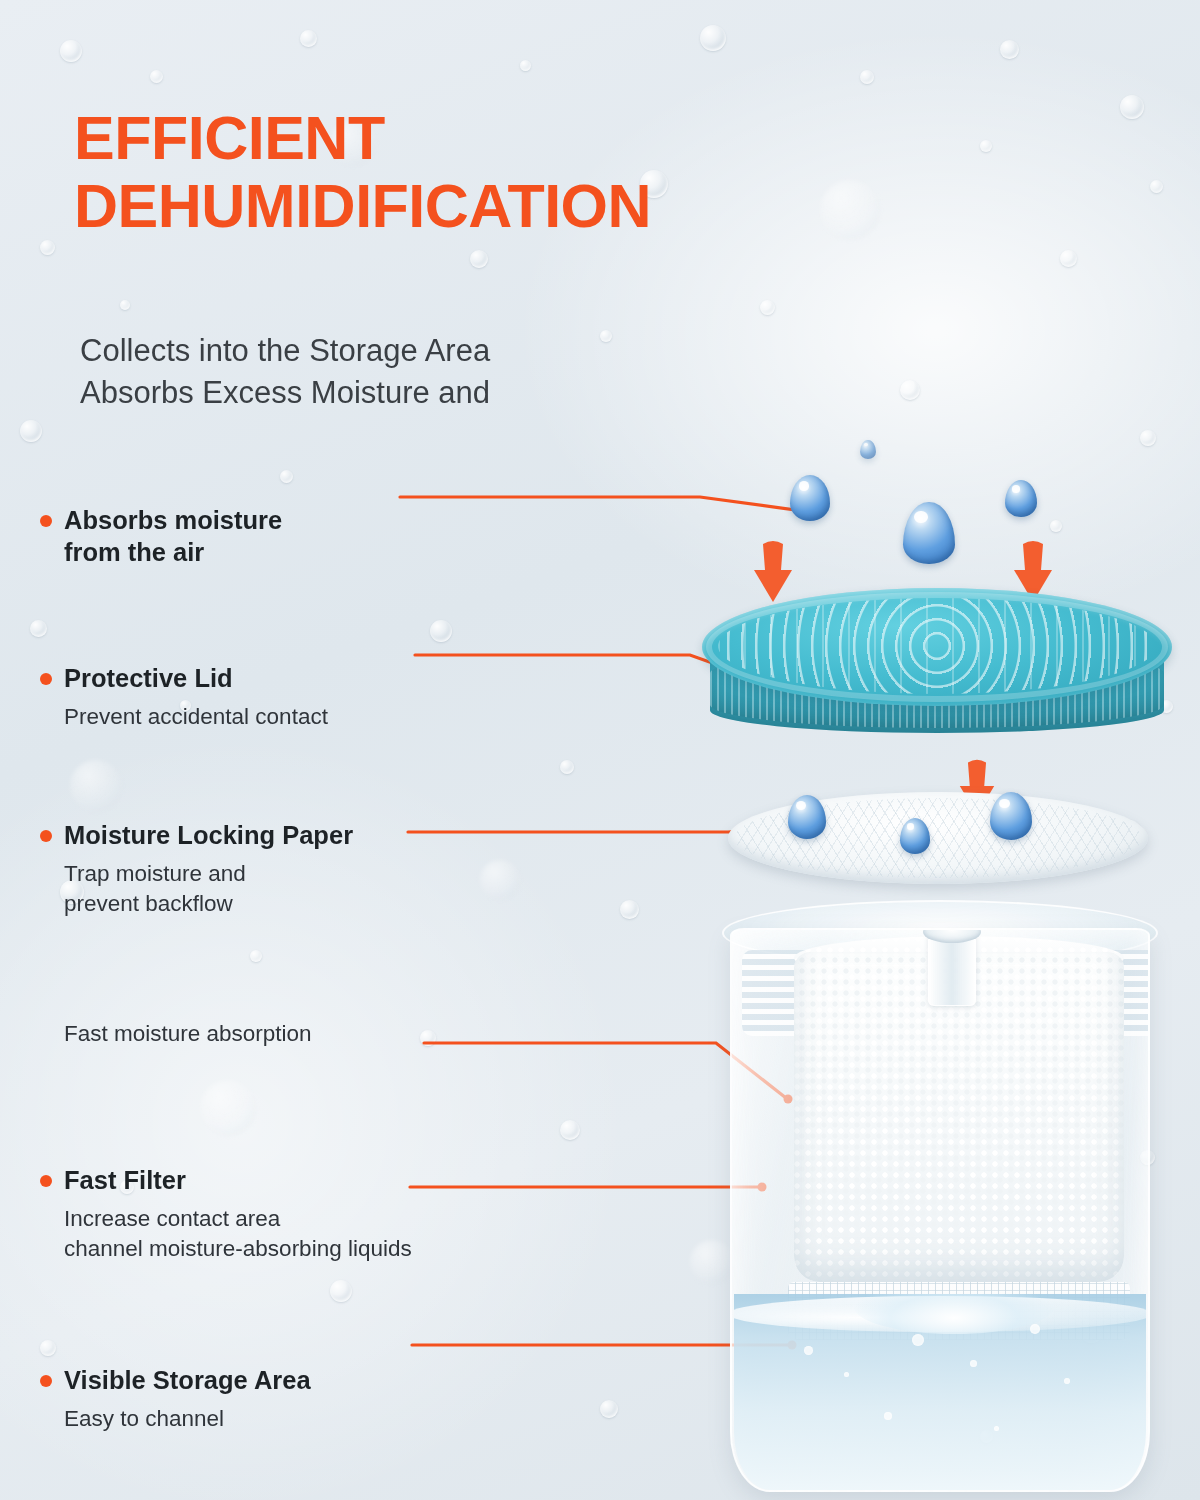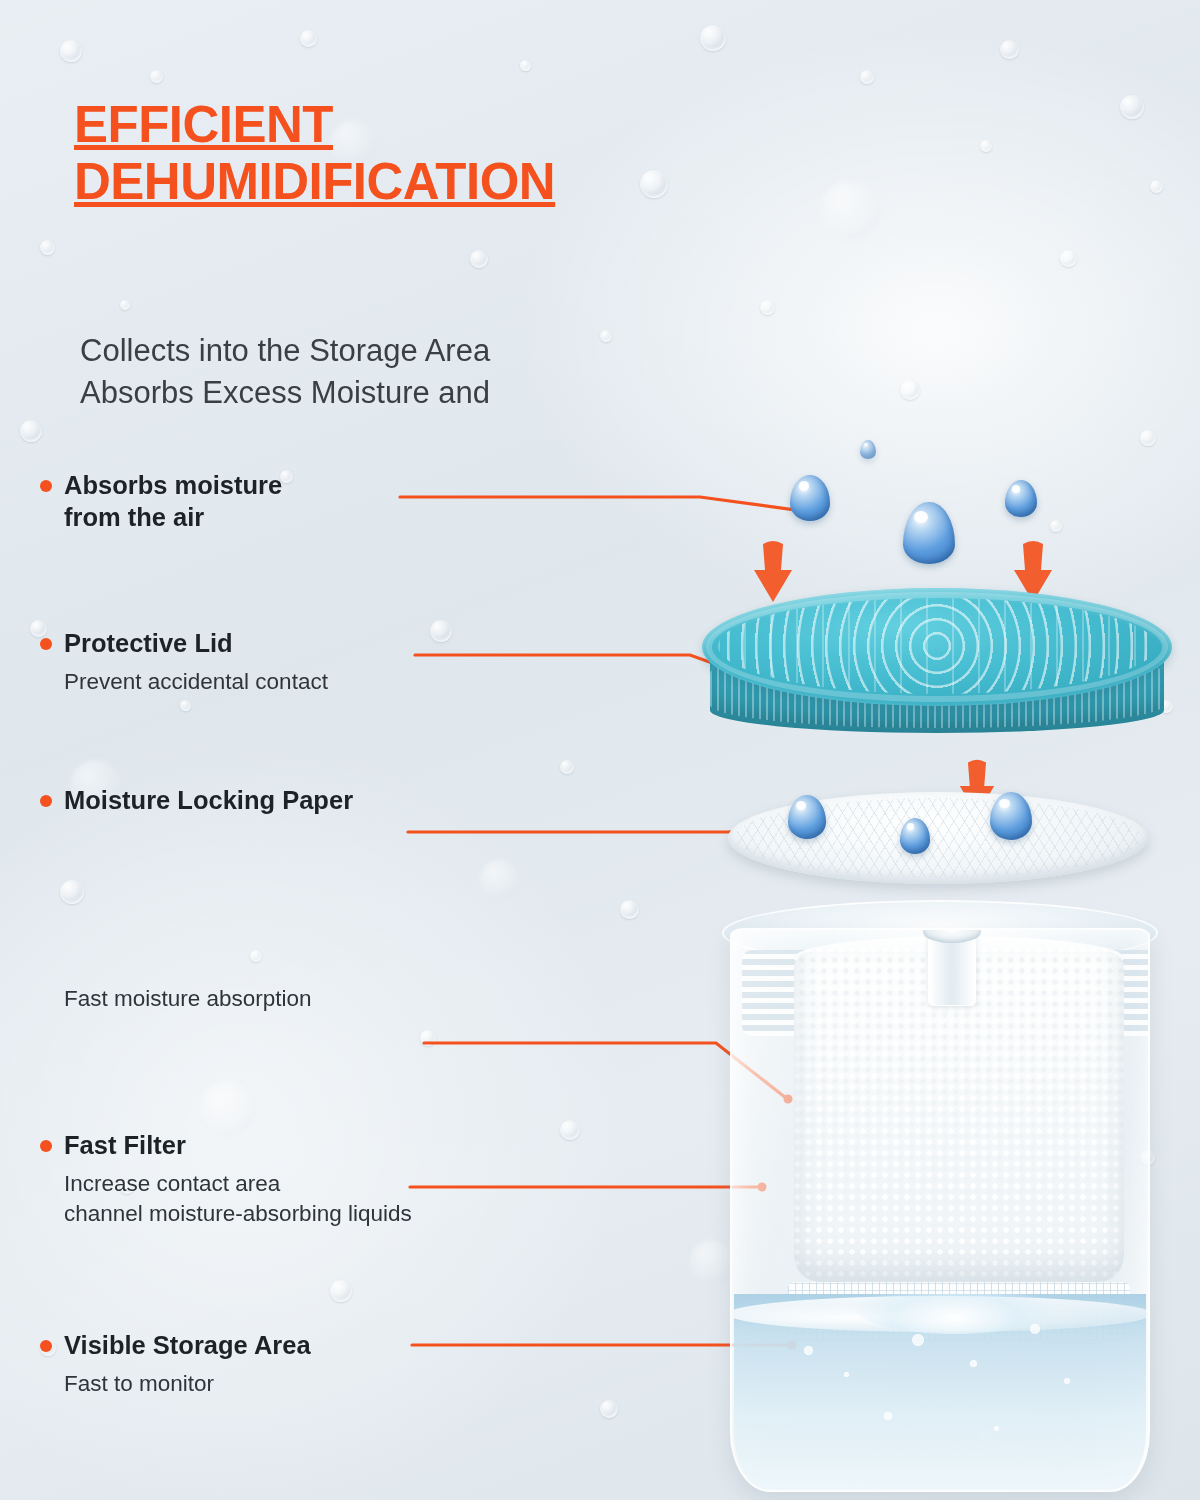--- a/index.html
+++ b/index.html
@@ -39,28 +39,27 @@
     position: absolute;
     border-radius: 50%;
     background: radial-gradient(circle at 35% 30%, rgba(255,255,255,0.55) 0%, rgba(255,255,255,0.12) 55%, rgba(180,195,208,0.18) 100%);
     filter: blur(2px);
   }
 
   
   .headline {
     position: absolute;
     left: 74px;
-    top: 96px;
+    top: 104px;
     width: 900px;
     color: #f4511e;
-    font-size: 51px;
+    font-size: 61px;
     font-weight: bold;
     line-height: 1.12;
     letter-spacing: -0.5px;
-    text-decoration: underline;
   }
   .headline .l2 { display: block; }
   .subhead {
     position: absolute;
     left: 80px;
     top: 330px;
     width: 620px;
     color: #3a3f44;
     font-size: 31px;
     line-height: 1.35;
@@ -70,20 +69,21 @@
   
   .features {
     position: absolute;
     left: 36px;
     top: 470px;
     width: 660px;
   }
   .feature {
     position: absolute;
     left: 0;
+    margin-top: 35px;
   }
   .feat-title {
     position: relative;
     padding-left: 28px;
     font-size: 25.5px;
     font-weight: bold;
     color: #1d2226;
     line-height: 1.25;
   }
   .feat-title .dot {
@@ -521,20 +521,24 @@
         <span>Protective Lid</span>
       </div>
       <div class="feat-desc">Prevent accidental contact</div>
     </div>
 
     <div class="feature" style="top:315px;">
       <div class="feat-title">
         <span class="dot"></span>
         <span>Moisture Locking Paper</span>
       </div>
+      <div class="feat-desc">
+        <div>Trap moisture and</div>
+        <div>prevent backflow</div>
+      </div>
     </div>
 
     <div class="feature" style="top:507px;">
       <div class="feat-desc">Fast moisture absorption</div>
     </div>
 
     <div class="feature" style="top:660px;">
       <div class="feat-title">
         <span class="dot"></span>
         <span>Fast Filter</span>
@@ -543,17 +547,17 @@
         <div>Increase contact area</div>
         <div>channel moisture-absorbing liquids</div>
       </div>
     </div>
 
     <div class="feature" style="top:860px;">
       <div class="feat-title">
         <span class="dot"></span>
         <span>Visible Storage Area</span>
       </div>
-      <div class="feat-desc">Fast to monitor</div>
+      <div class="feat-desc">Easy to channel</div>
     </div>
 
   </div>
 </div>
 
 </body></html>

